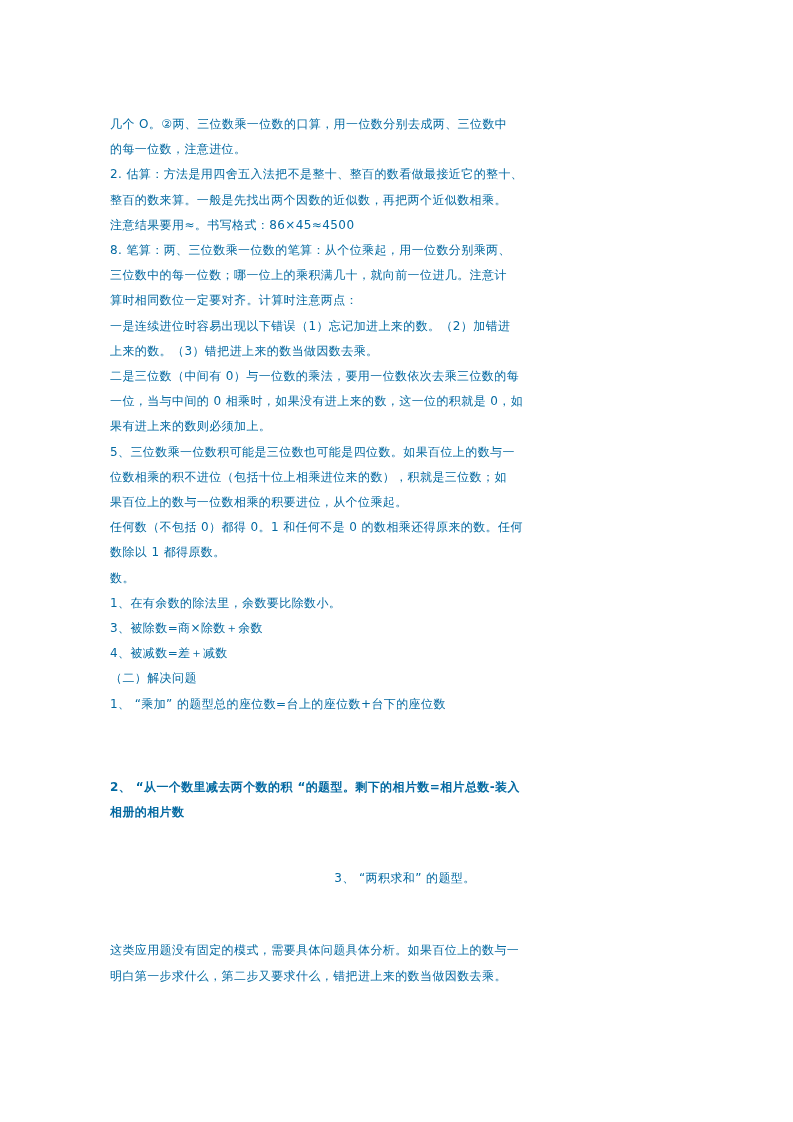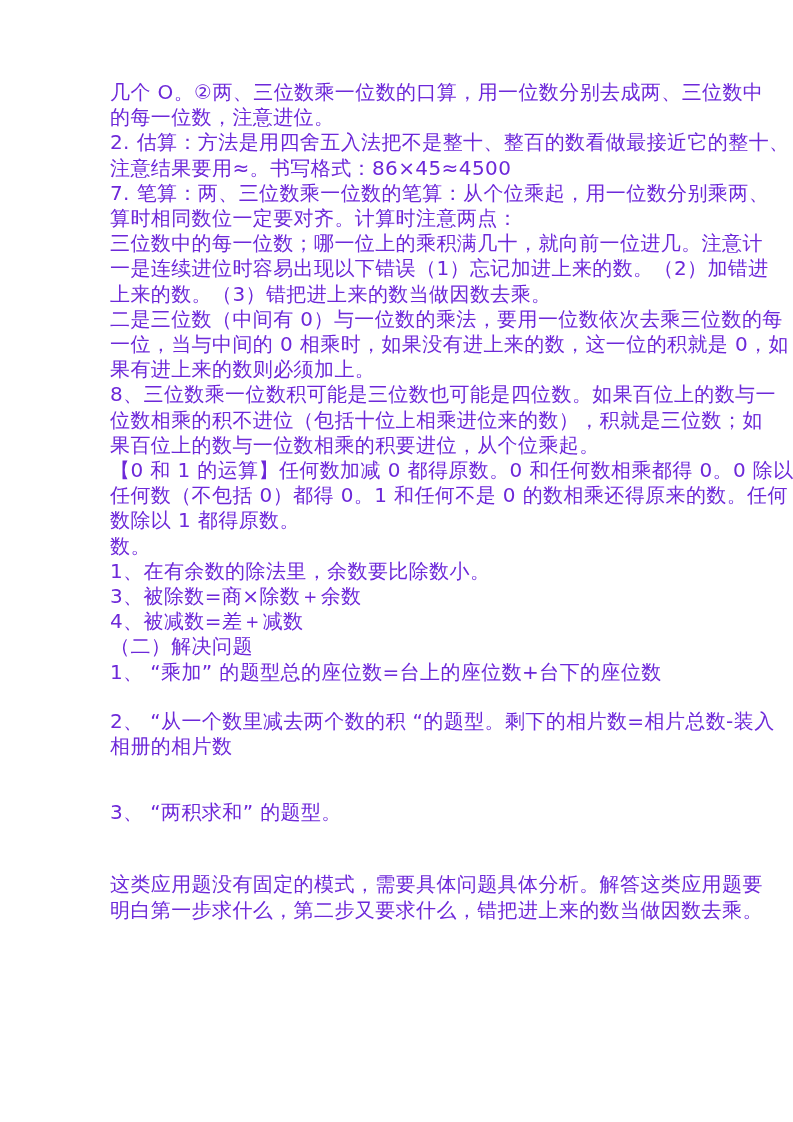--- a/index.html
+++ b/index.html
@@ -11,71 +11,71 @@
     position: relative;
     width: 793px;
     height: 1122px;
     background: #ffffff;
     overflow: hidden;
     font-family: "DejaVu Sans", sans-serif;
   }
   .content {
     position: absolute;
     left: 110px;
-    top: 80px;
+    top: 112px;
     width: 590px;
-    font-size: 20px;
+    font-size: 12px;
     line-height: 25.2px;
     letter-spacing: 0.4px;
-    color: #6d28d9;
+    color: #0369a1;
     font-weight: 500;
   }
   .line {
     white-space: nowrap;
   }
-  .gap-a { margin-top: 24px; }
-  .gap-b { margin-top: 41px; }
+  .gap-a { margin-top: 58px; font-weight: bold; }
+  .gap-b { margin-top: 41px; text-align: center; }
   .gap-c { margin-top: 47px; }
 </style>
 </head>
 <body>
 
 <div class="page">
   <div class="content">
     <div class="block">
         <div class="line">几个 O。②两、三位数乘一位数的口算，用一位数分别去成两、三位数中</div>
         <div class="line">的每一位数，注意进位。</div>
         <div class="line">2. 估算：方法是用四舍五入法把不是整十、整百的数看做最接近它的整十、</div>
+        <div class="line">整百的数来算。一般是先找出两个因数的近似数，再把两个近似数相乘。</div>
         <div class="line">注意结果要用≈。书写格式：86×45≈4500</div>
-        <div class="line">7. 笔算：两、三位数乘一位数的笔算：从个位乘起，用一位数分别乘两、</div>
+        <div class="line">8. 笔算：两、三位数乘一位数的笔算：从个位乘起，用一位数分别乘两、</div>
+        <div class="line">三位数中的每一位数；哪一位上的乘积满几十，就向前一位进几。注意计</div>
         <div class="line">算时相同数位一定要对齐。计算时注意两点：</div>
-        <div class="line">三位数中的每一位数；哪一位上的乘积满几十，就向前一位进几。注意计</div>
         <div class="line">一是连续进位时容易出现以下错误（1）忘记加进上来的数。（2）加错进</div>
         <div class="line">上来的数。（3）错把进上来的数当做因数去乘。</div>
         <div class="line">二是三位数（中间有 0）与一位数的乘法，要用一位数依次去乘三位数的每</div>
         <div class="line">一位，当与中间的 0 相乘时，如果没有进上来的数，这一位的积就是 0，如</div>
         <div class="line">果有进上来的数则必须加上。</div>
-        <div class="line">8、三位数乘一位数积可能是三位数也可能是四位数。如果百位上的数与一</div>
+        <div class="line">5、三位数乘一位数积可能是三位数也可能是四位数。如果百位上的数与一</div>
         <div class="line">位数相乘的积不进位（包括十位上相乘进位来的数），积就是三位数；如</div>
         <div class="line">果百位上的数与一位数相乘的积要进位，从个位乘起。</div>
-        <div class="line">【0 和 1 的运算】任何数加减 0 都得原数。0 和任何数相乘都得 0。0 除以</div>
         <div class="line">任何数（不包括 0）都得 0。1 和任何不是 0 的数相乘还得原来的数。任何</div>
         <div class="line">数除以 1 都得原数。</div>
         <div class="line">数。</div>
         <div class="line">1、在有余数的除法里，余数要比除数小。</div>
         <div class="line">3、被除数=商×除数＋余数</div>
         <div class="line">4、被减数=差＋减数</div>
         <div class="line">（二）解决问题</div>
         <div class="line">1、 “乘加” 的题型总的座位数=台上的座位数+台下的座位数</div>
       </div>
     <div class="block gap-a">
         <div class="line">2、 “从一个数里减去两个数的积 “的题型。剩下的相片数=相片总数-装入</div>
         <div class="line">相册的相片数</div>
       </div>
     <div class="block gap-b">
         <div class="line">3、 “两积求和” 的题型。</div>
       </div>
     <div class="block gap-c">
-        <div class="line">这类应用题没有固定的模式，需要具体问题具体分析。解答这类应用题要</div>
+        <div class="line">这类应用题没有固定的模式，需要具体问题具体分析。如果百位上的数与一</div>
         <div class="line">明白第一步求什么，第二步又要求什么，错把进上来的数当做因数去乘。</div>
       </div>
   </div>
 </div>
 
 </body></html>

